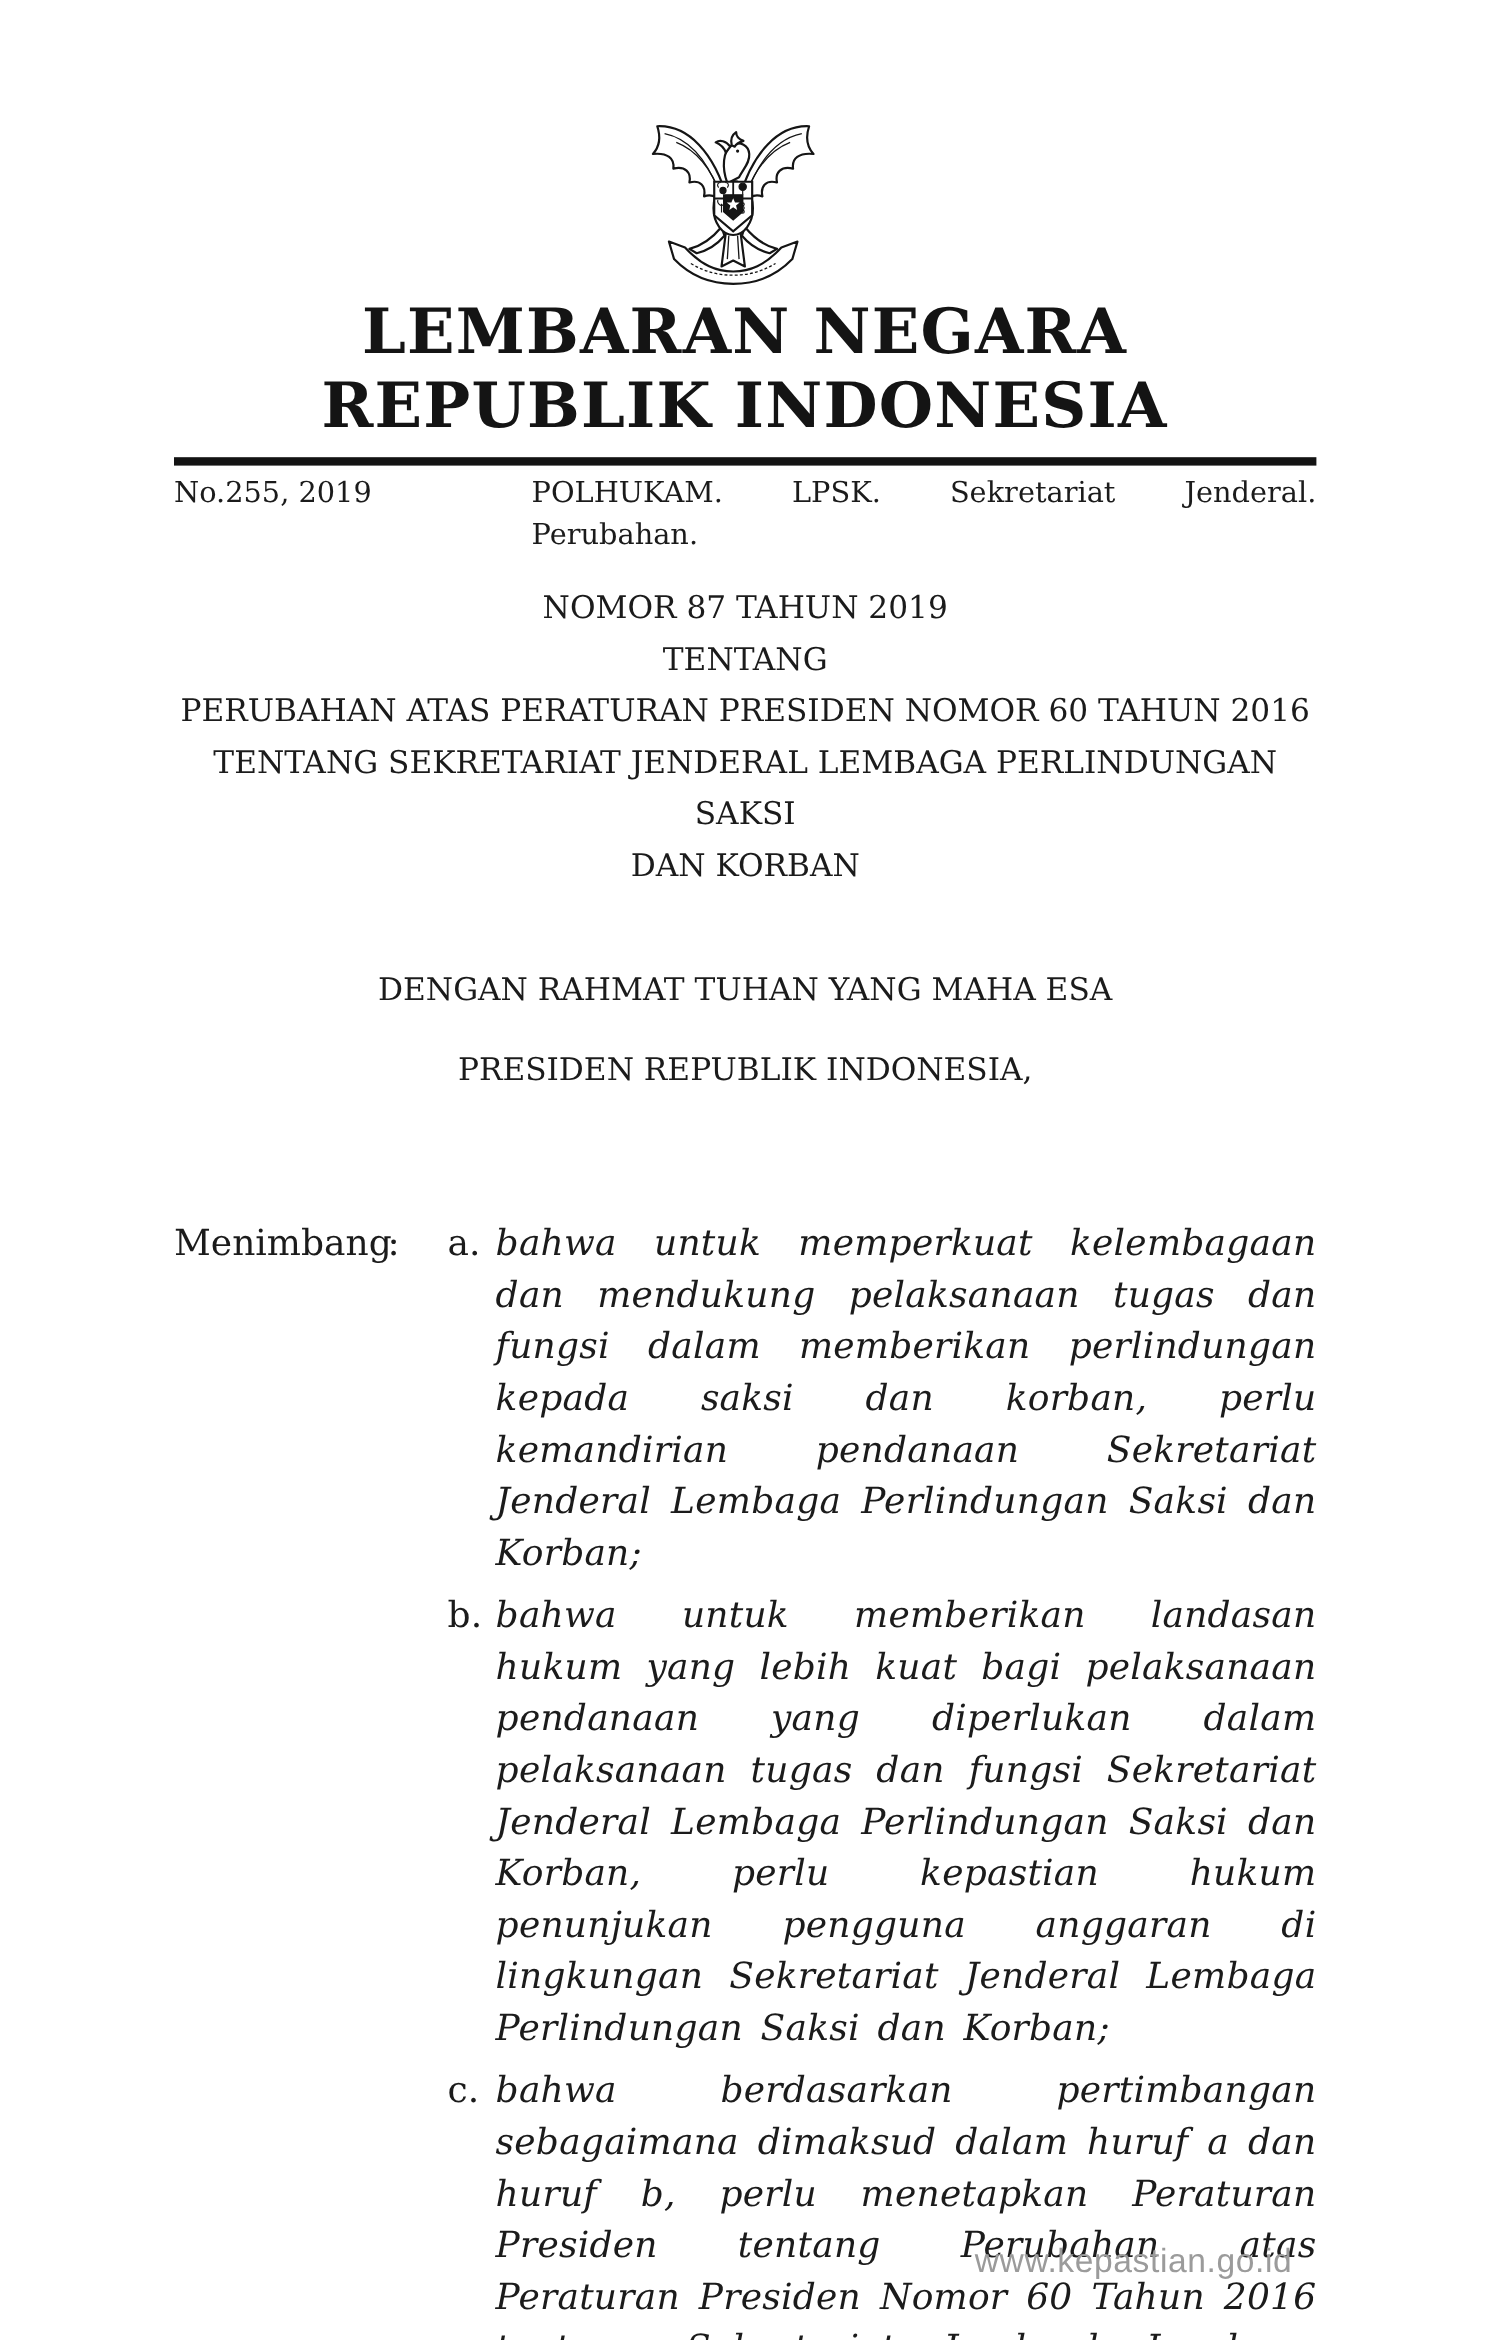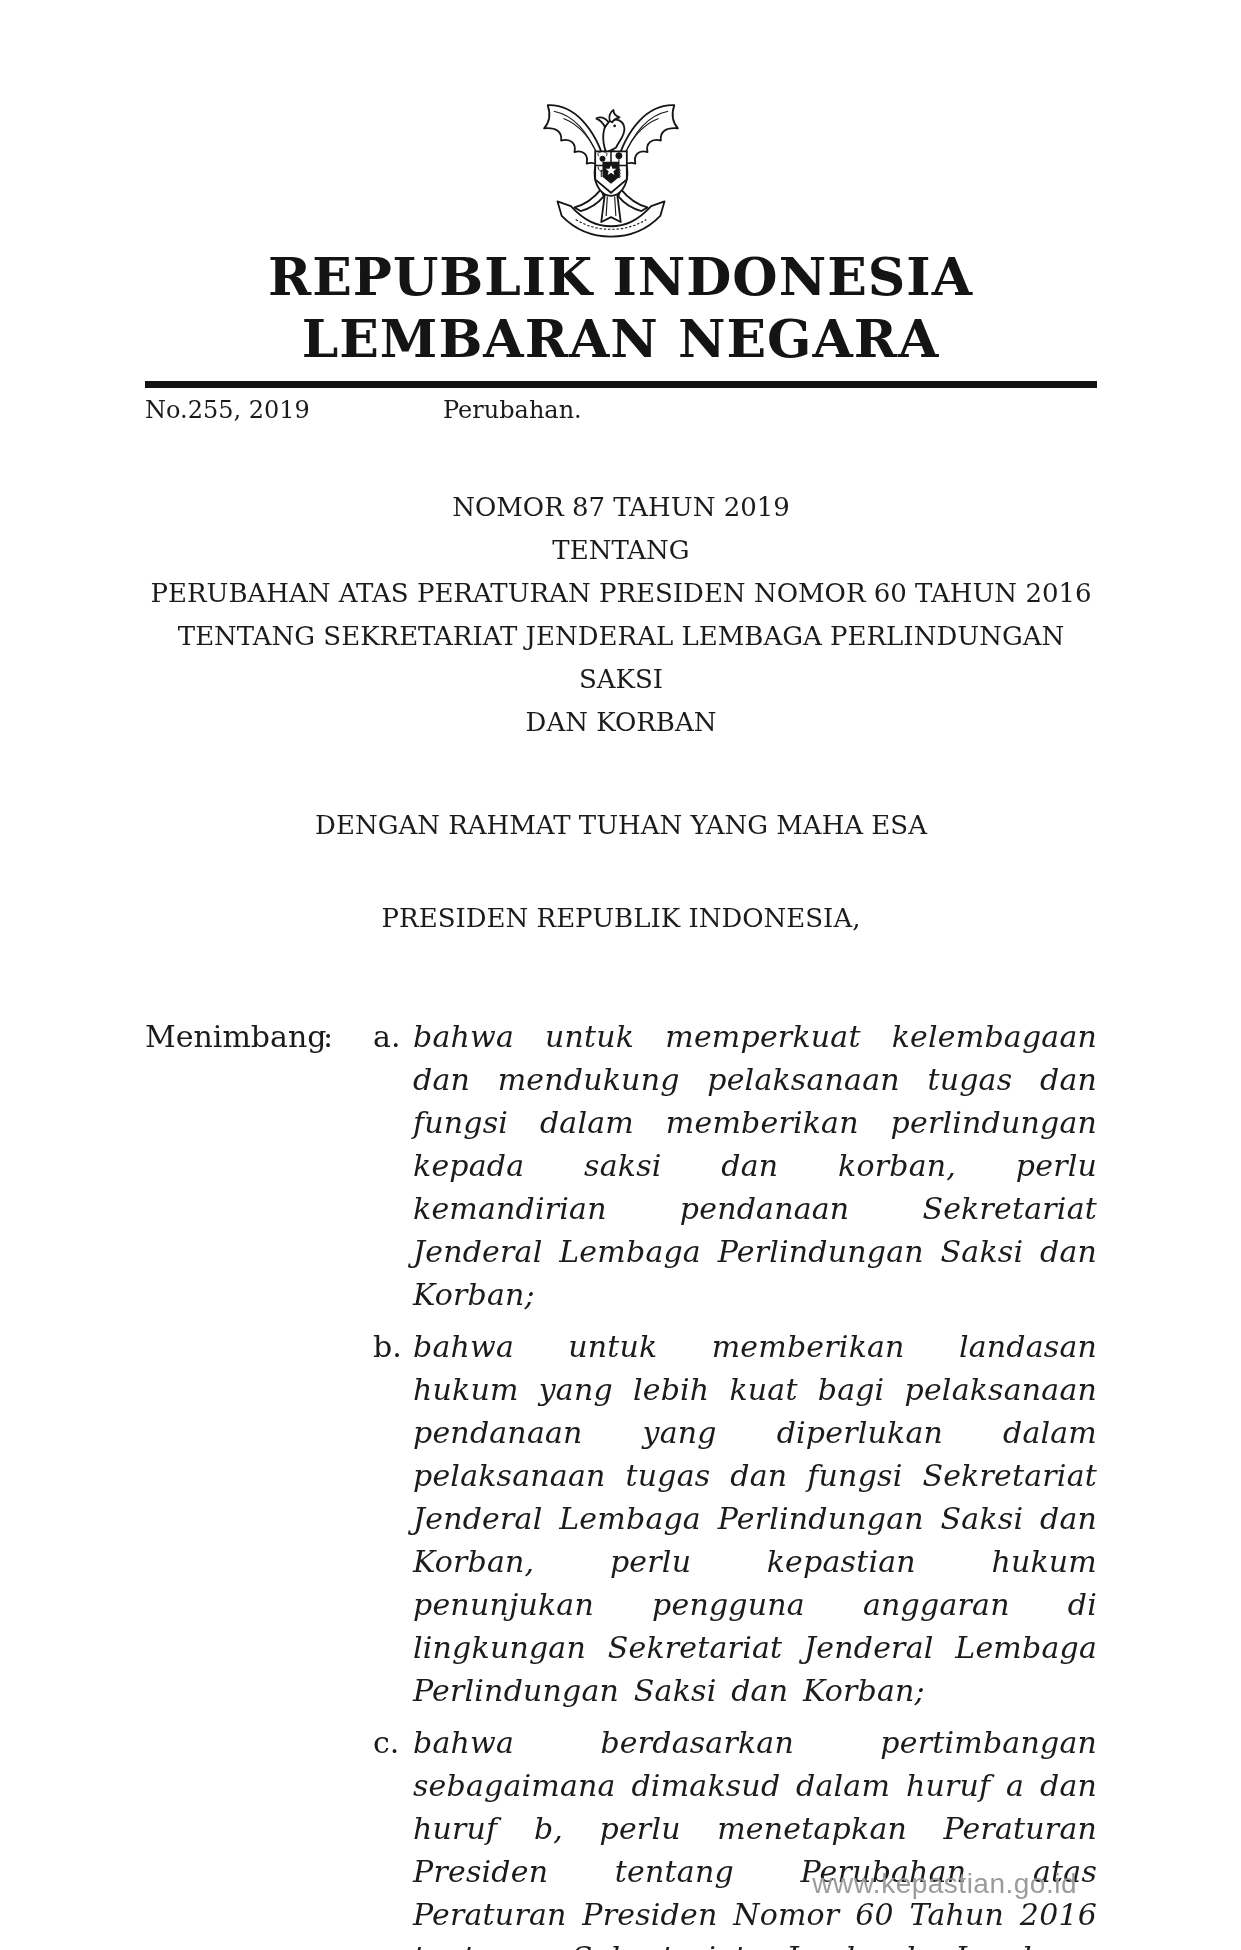--- a/index.html
+++ b/index.html
@@ -26,21 +26,21 @@
     font-size:24px;line-height:35px;display:flex;
   }
   .mast-no{width:298px;flex:none;}
   .mast-subject{flex:1;}
   .mast-line1{display:flex;justify-content:space-between;}
   .preamble{
     position:absolute;left:145px;top:486px;width:952px;
     text-align:center;font-size:26px;line-height:43px;
   }
   .invocation{margin-top:60px;}
-  .authority{margin-top:50px;}
+  .authority{margin-top:24px;}
   .considering{
     position:absolute;left:145px;top:1015px;width:952px;
     font-size:30px;line-height:43px;
     display:grid;grid-template-columns:170px 40px 1fr;align-items:start;
   }
   .c-colon{padding-left:8px;}
   .c-item{display:flex;margin-bottom:9px;}
   .c-marker{width:58px;padding-left:18px;box-sizing:border-box;flex:none;}
   .c-text{flex:1;text-align:justify;word-spacing:5px;letter-spacing:0.2px;font-style:italic;}
   .footer-url{
@@ -102,29 +102,35 @@
           <circle cx="133" cy="147" r="2.1"></circle>
         </g>
 
         <path d="M107 124 L133 124 L133 147 L120 158 L107 147 Z" fill="#151515" stroke-width="2"></path>
         <polygon points="120,128.5 122.5,134.3 128.8,134.6 123.9,138.6 125.4,144.8 120,141 114.6,144.8 116.1,138.6 111.2,134.6 117.5,134.3" fill="#ffffff" stroke="none"></polygon>
       </g>
     </svg>
   </div>
 
   <div class="gazette-title">
+    <div>LEMBARAN NEGARA</div>
     <div>REPUBLIK INDONESIA</div>
-    <div>LEMBARAN NEGARA</div>
   </div>
 
   <div class="rule"></div>
 
   <div class="masthead">
     <div class="mast-no">No.255, 2019</div>
     <div class="mast-subject">
+      <div class="mast-line1">
+        <span>POLHUKAM.</span>
+        <span>LPSK.</span>
+        <span>Sekretariat</span>
+        <span>Jenderal.</span>
+      </div>
       <div class="mast-line2">Perubahan.</div>
     </div>
   </div>
 
   <div class="preamble">
     <div>NOMOR 87 TAHUN 2019</div>
     <div>TENTANG</div>
     <div>PERUBAHAN ATAS PERATURAN PRESIDEN NOMOR 60 TAHUN 2016</div>
     <div>TENTANG SEKRETARIAT JENDERAL LEMBAGA PERLINDUNGAN SAKSI</div>
     <div>DAN KORBAN</div>

